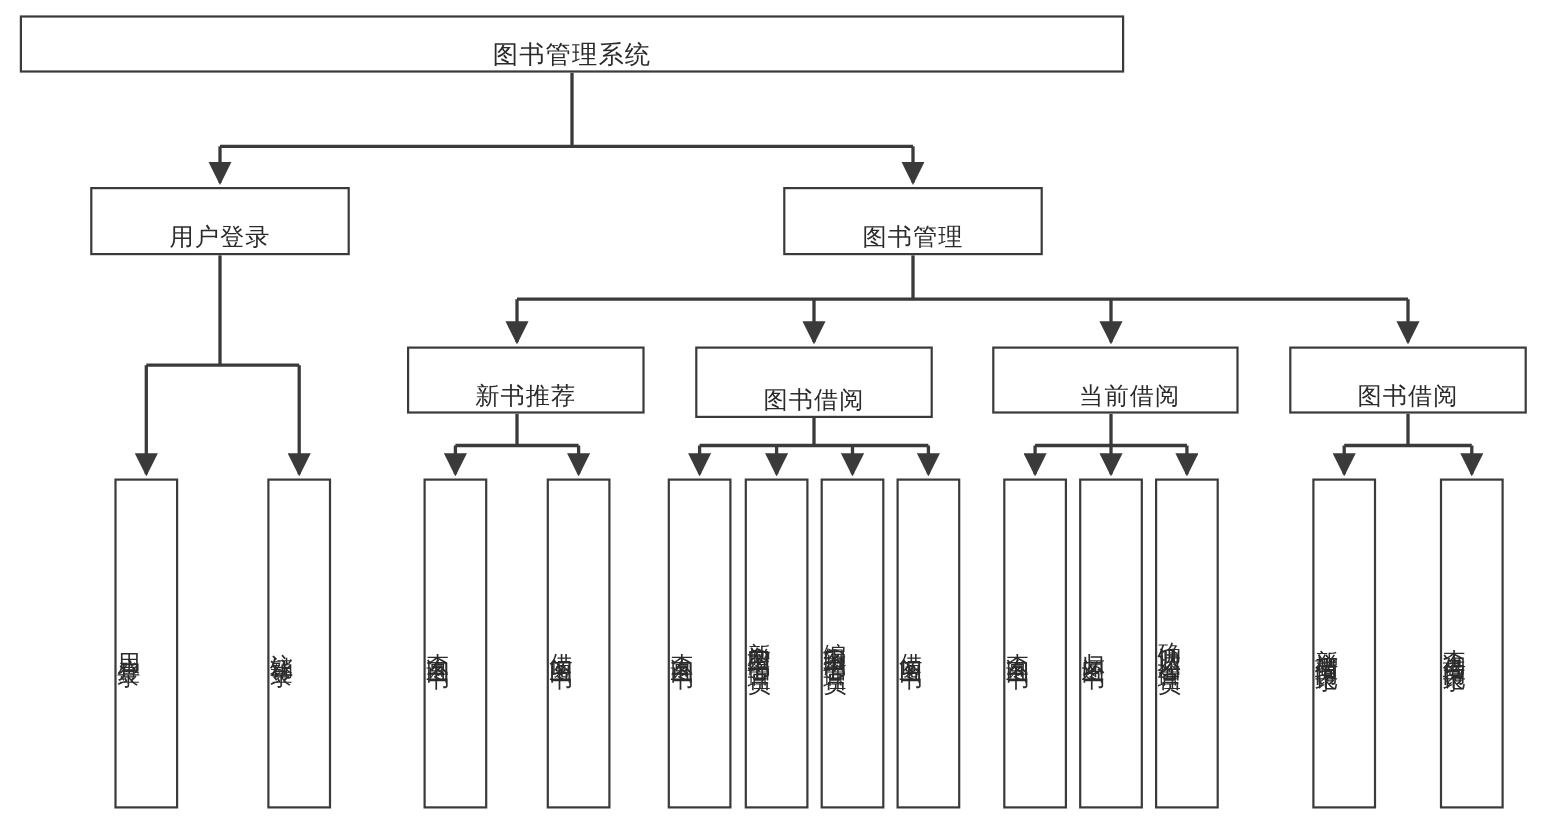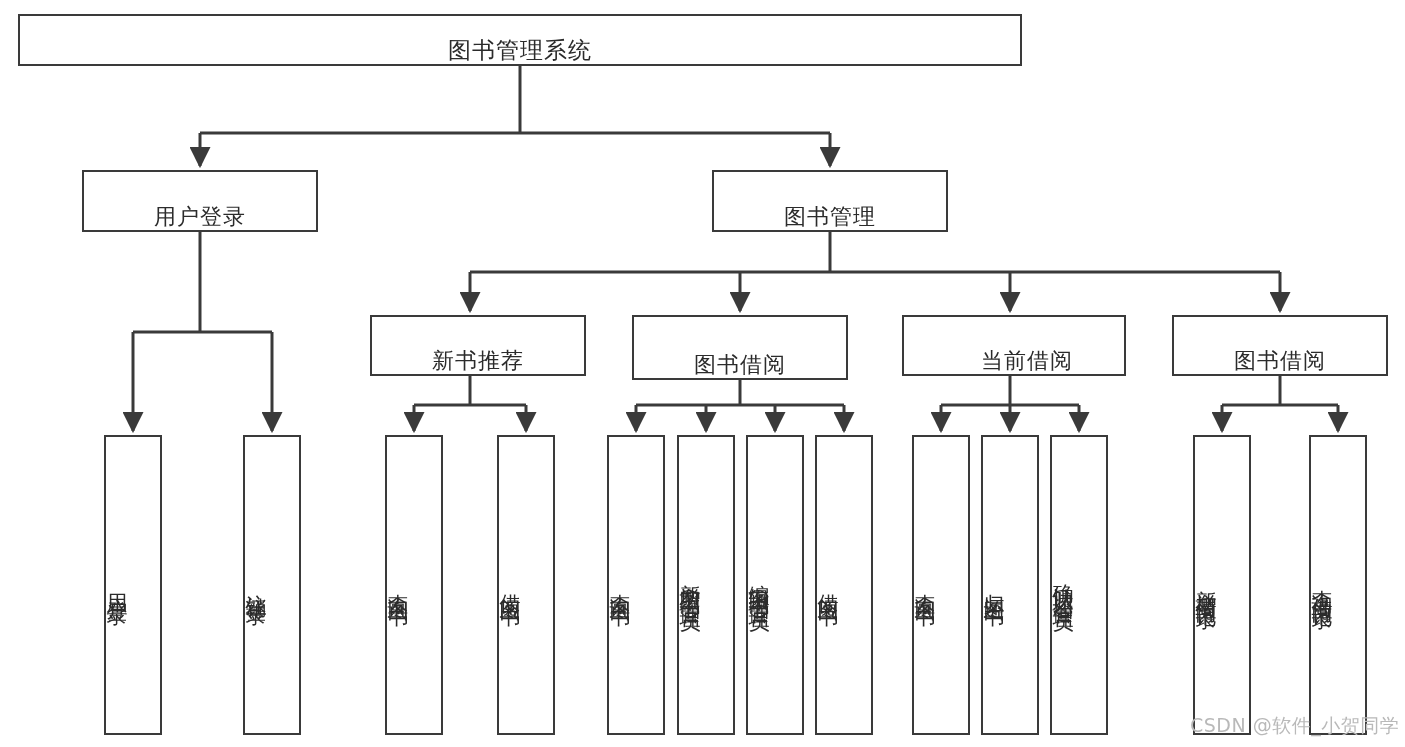--- a/index.html
+++ b/index.html
@@ -188,15 +188,14 @@
     <span class="node-label">确认归还（管理员）</span>
   </div>
 
   <div class="node leaf" style="left:1193px; top:435px; width:58px; height:300px;">
     <span class="node-label">新增借阅记录</span>
   </div>
   <div class="node leaf" style="left:1309px; top:435px; width:58px; height:300px;">
     <span class="node-label">查询借阅记录</span>
   </div>
 
-  <div class="watermark" style="left:1190px; top:713px;">CSDN @软件_小贺同学</div>
 
 </div>
 
 </body></html>

